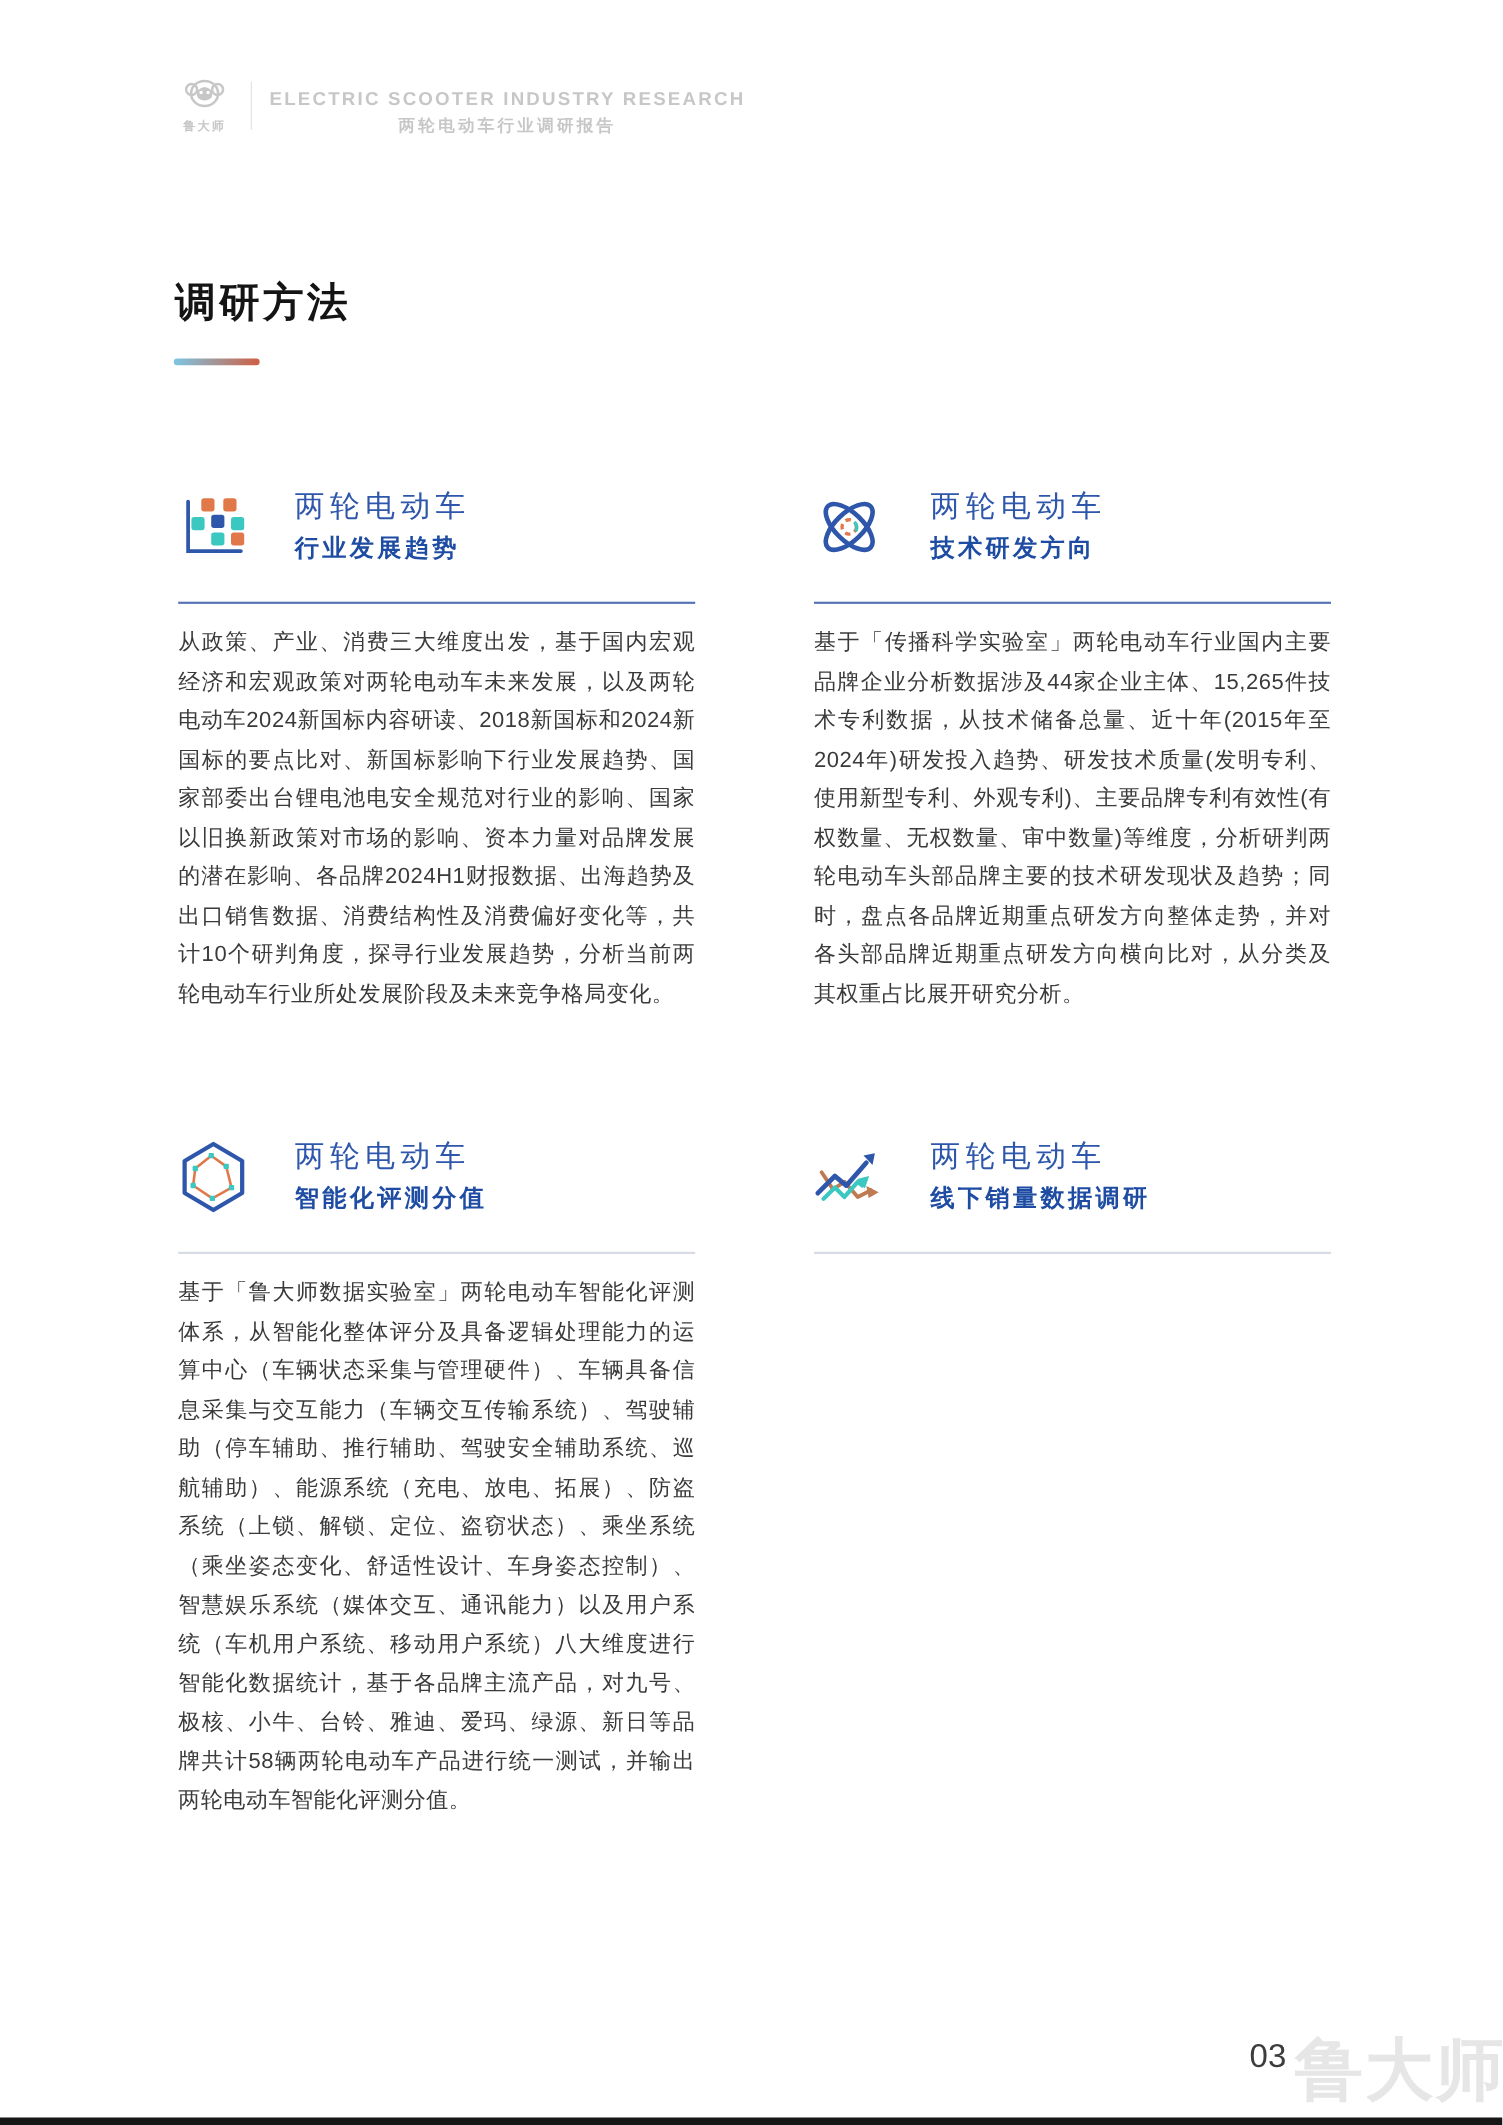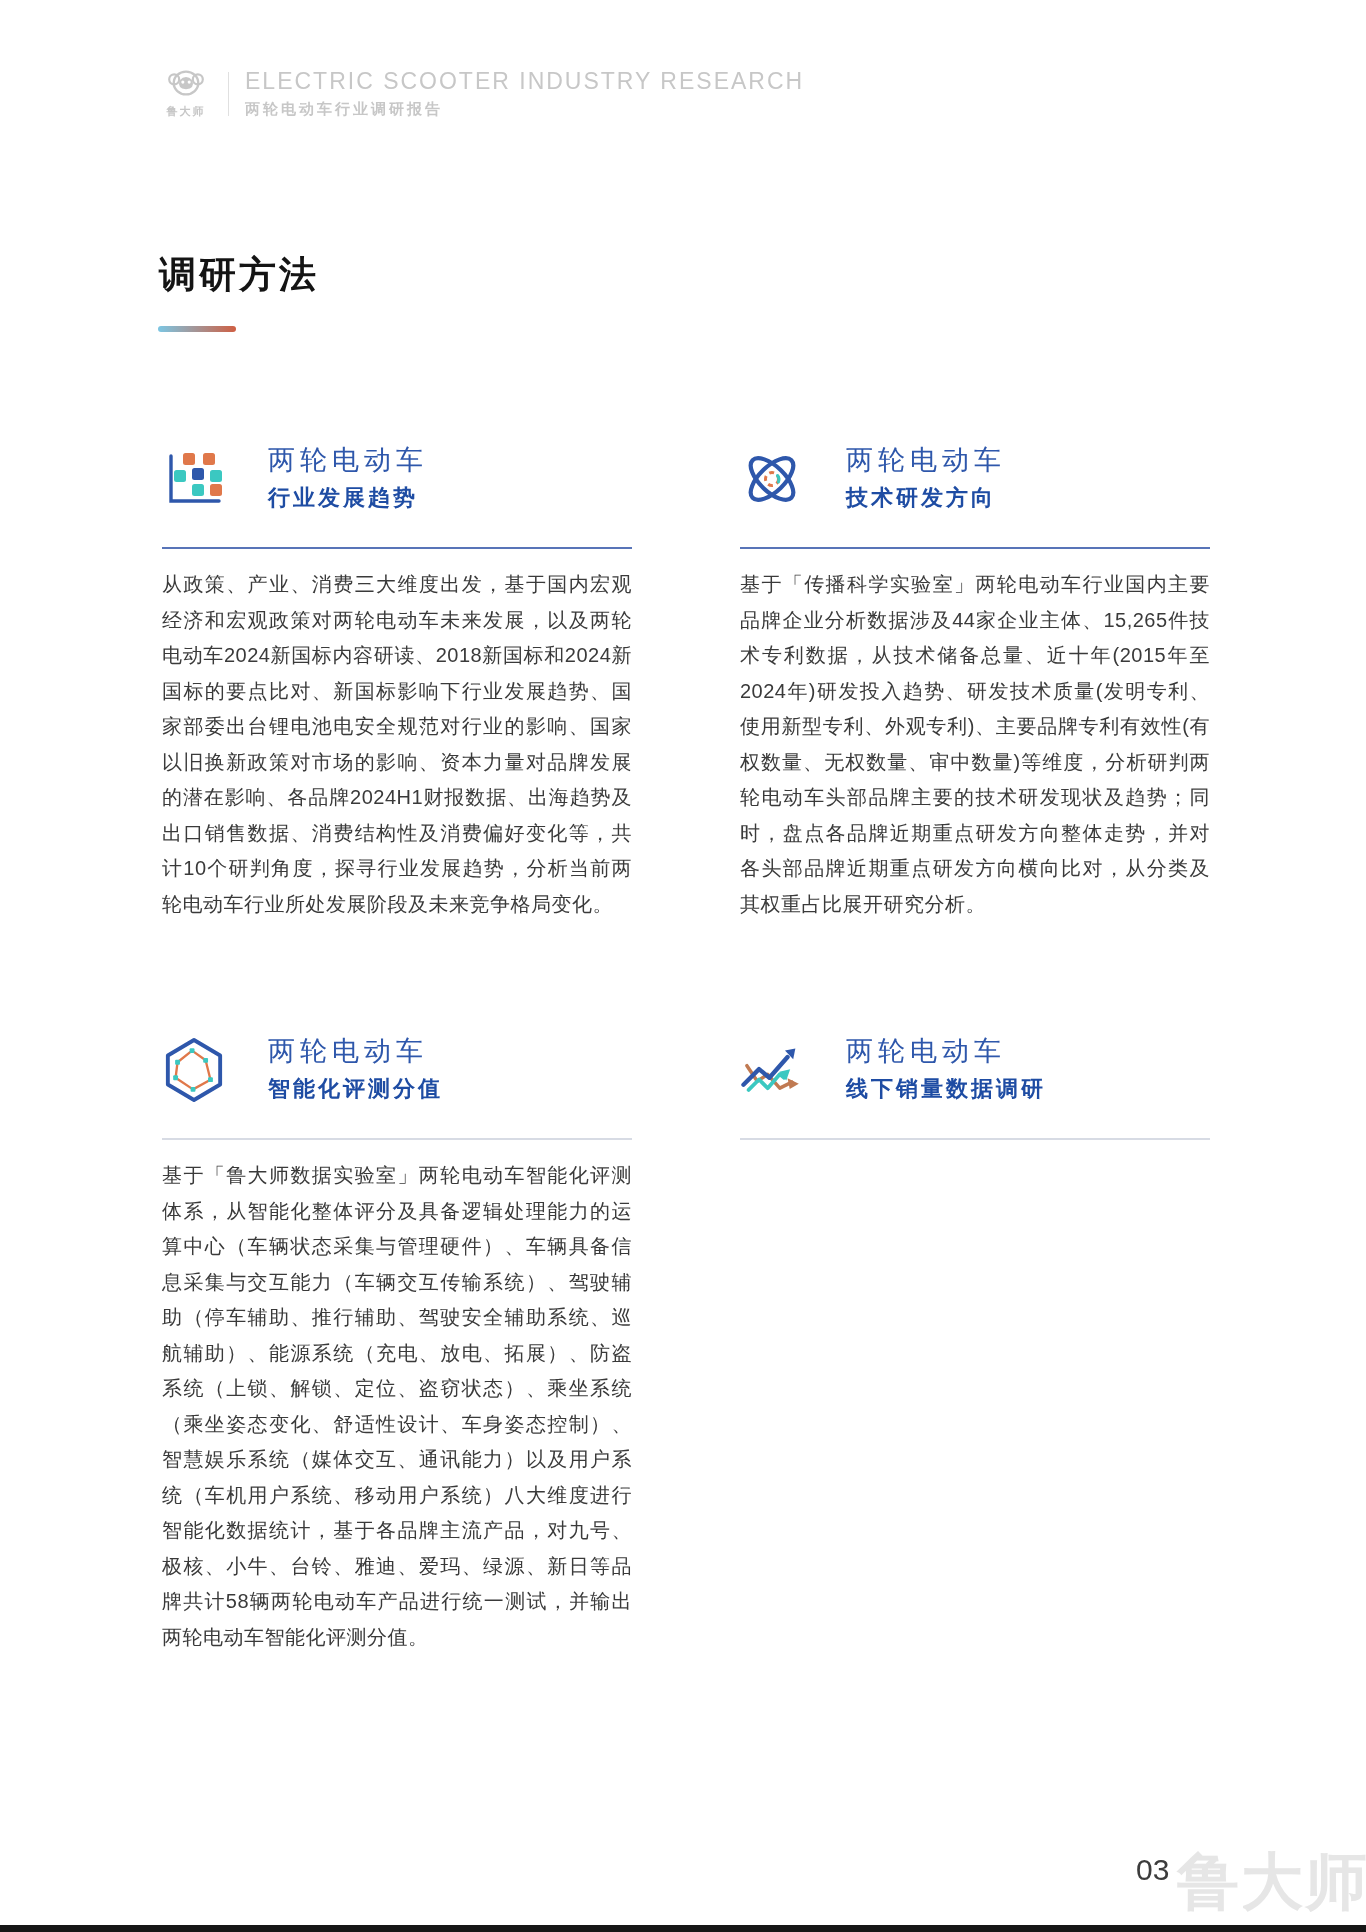--- a/index.html
+++ b/index.html
@@ -31,26 +31,27 @@
   
   .header{
     position:absolute;top:68px;left:160px;
     display:flex;align-items:center;
   }
   .logo-block{display:flex;flex-direction:column;align-items:center;width:52px;}
   .logo-caption{font-size:11px;color:var(--header-gray);letter-spacing:2px;margin-top:2px;font-weight:700;}
   .header-vline{width:1px;height:44px;background:#e0e0e0;margin:0 16px;}
   .header-titles{display:flex;flex-direction:column;justify-content:center;}
   .header-title-en{
-    font-size:23px;font-weight:400;letter-spacing:2px;
+    font-size:17px;font-weight:700;letter-spacing:2px;
     color:var(--header-gray);
+    margin-top:12px;
   }
   .header-title-zh{
     font-size:15px;letter-spacing:3px;margin-top:5px;
-    color:var(--header-gray);font-weight:700;
+    color:var(--header-gray);font-weight:700;text-align:center;
   }
   
   .page-title{
     position:absolute;left:159px;top:250px;
     font-size:37px;font-weight:700;color:#141414;letter-spacing:3px;
   }
   .title-underline{
     position:absolute;left:158px;top:326px;
     width:78px;height:6px;border-radius:3px;
     background:linear-gradient(90deg,var(--underline-start),var(--underline-end));

